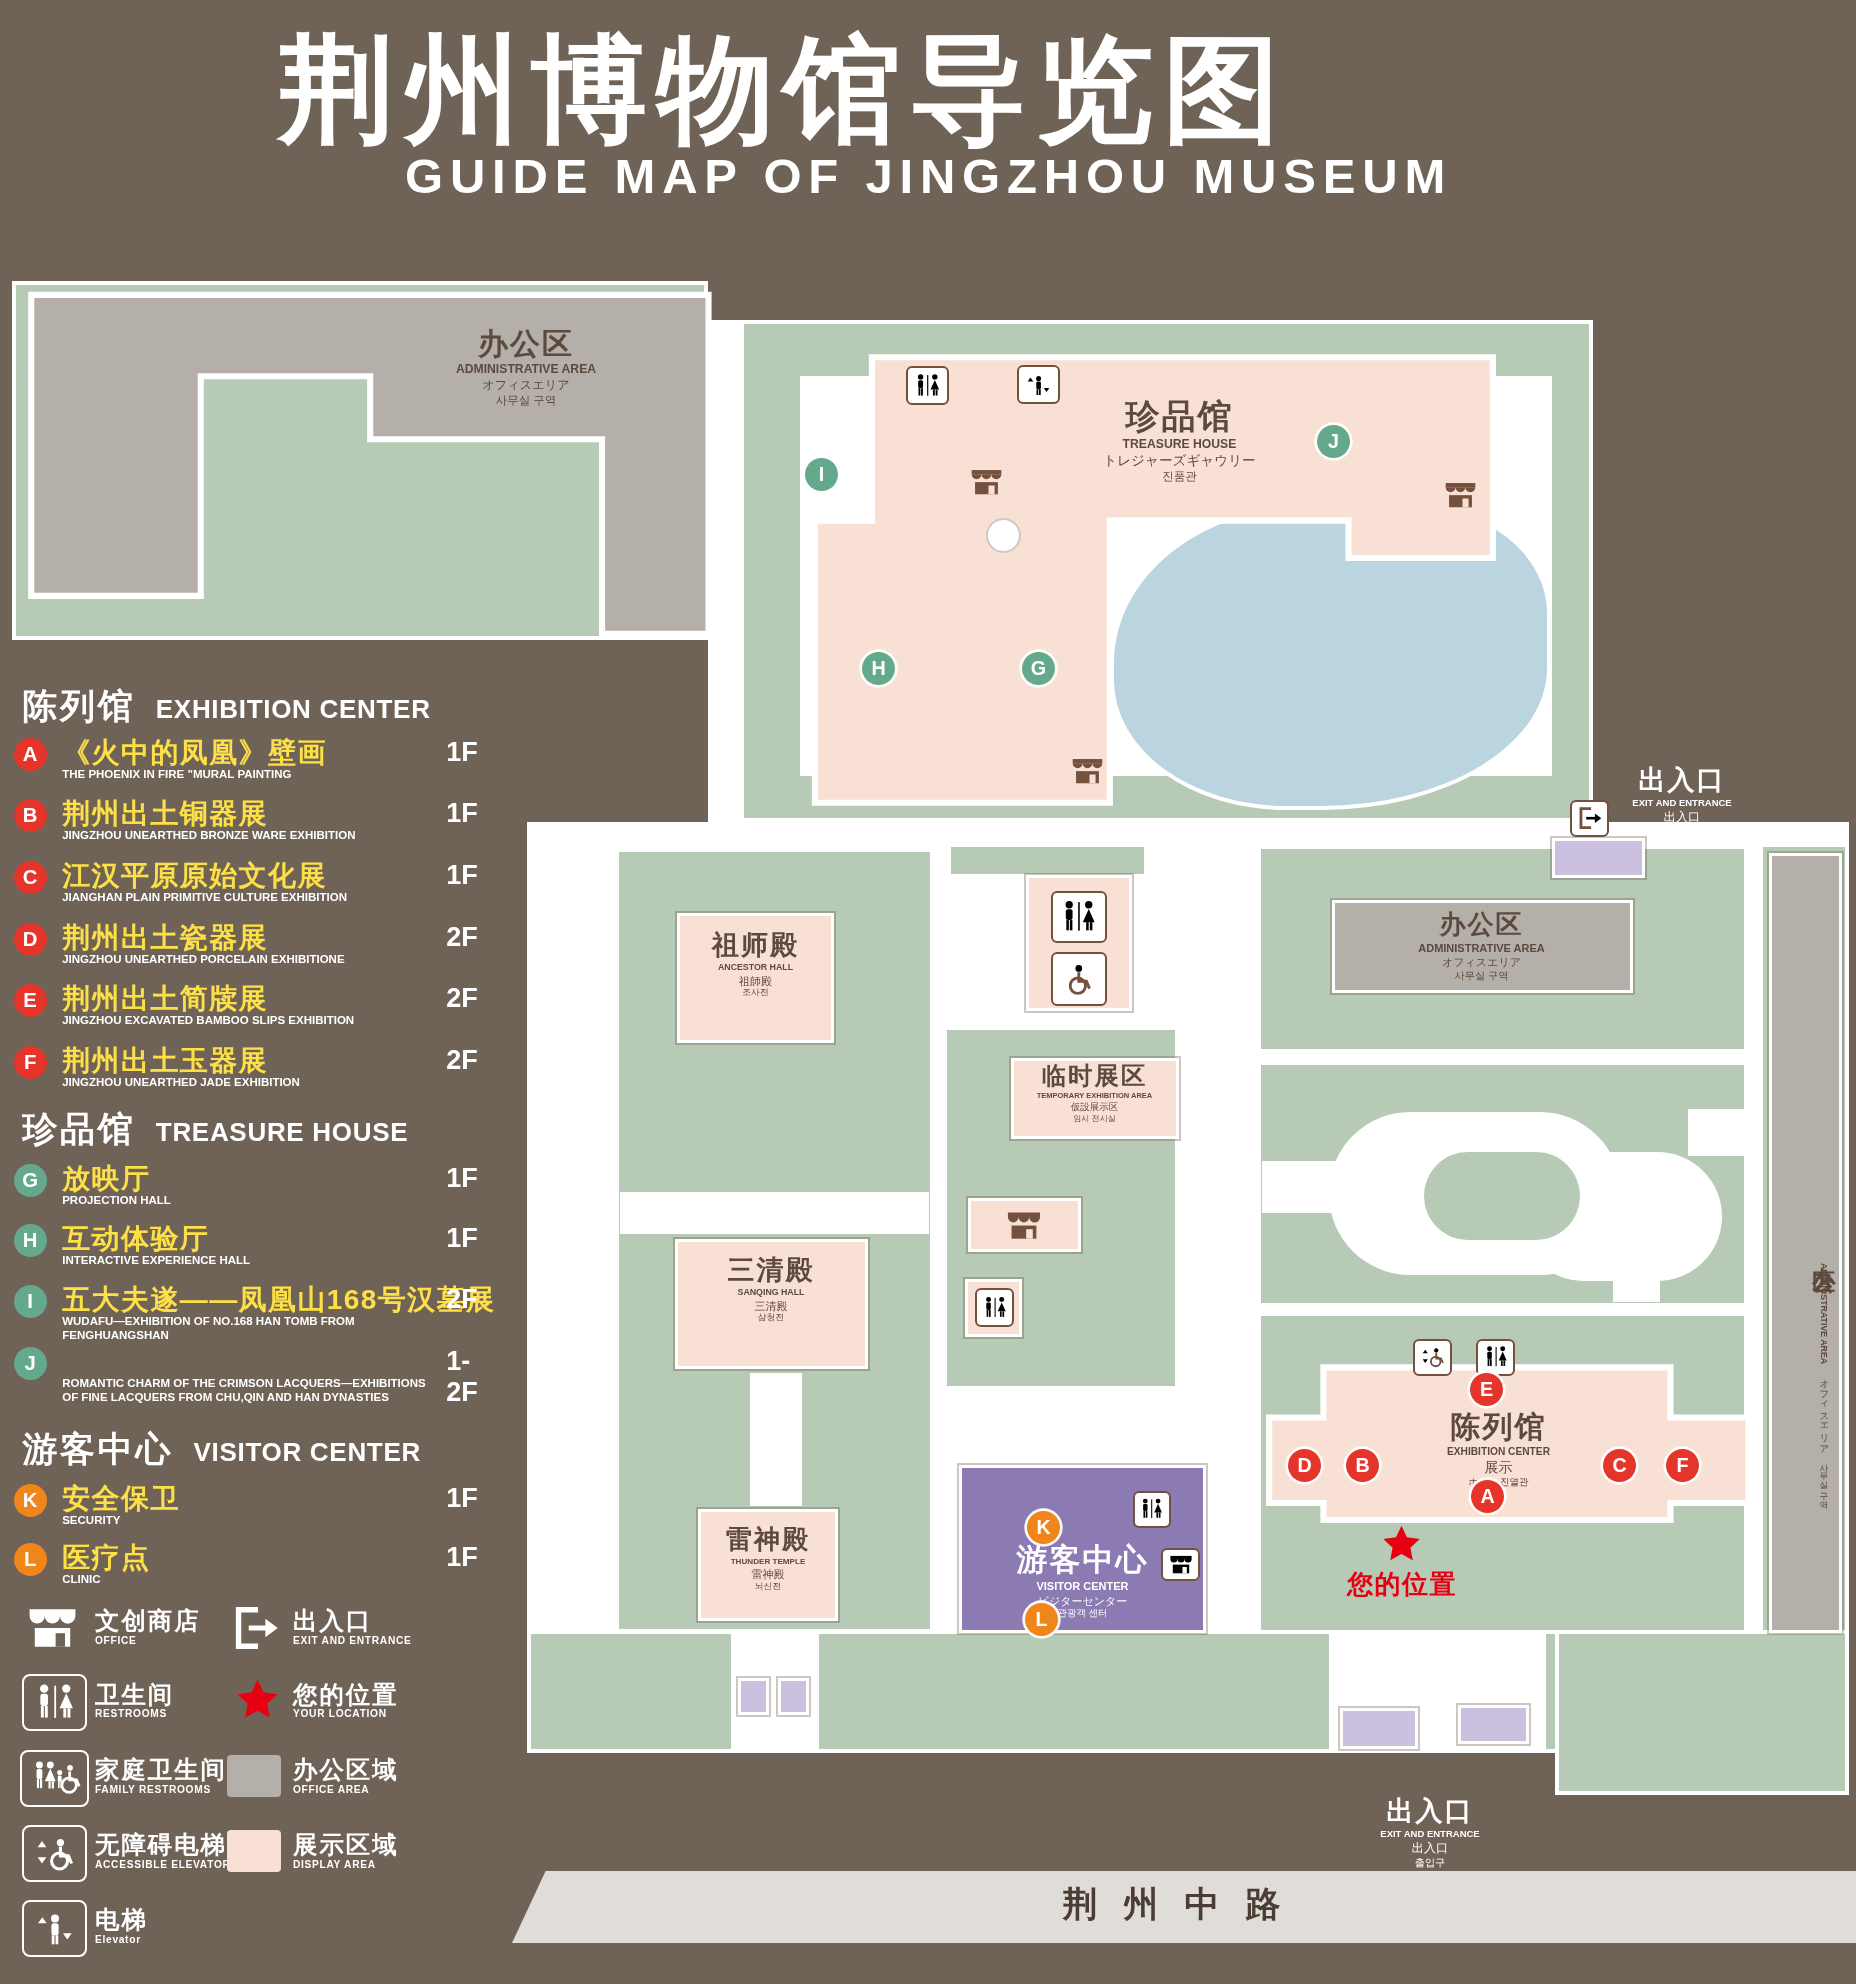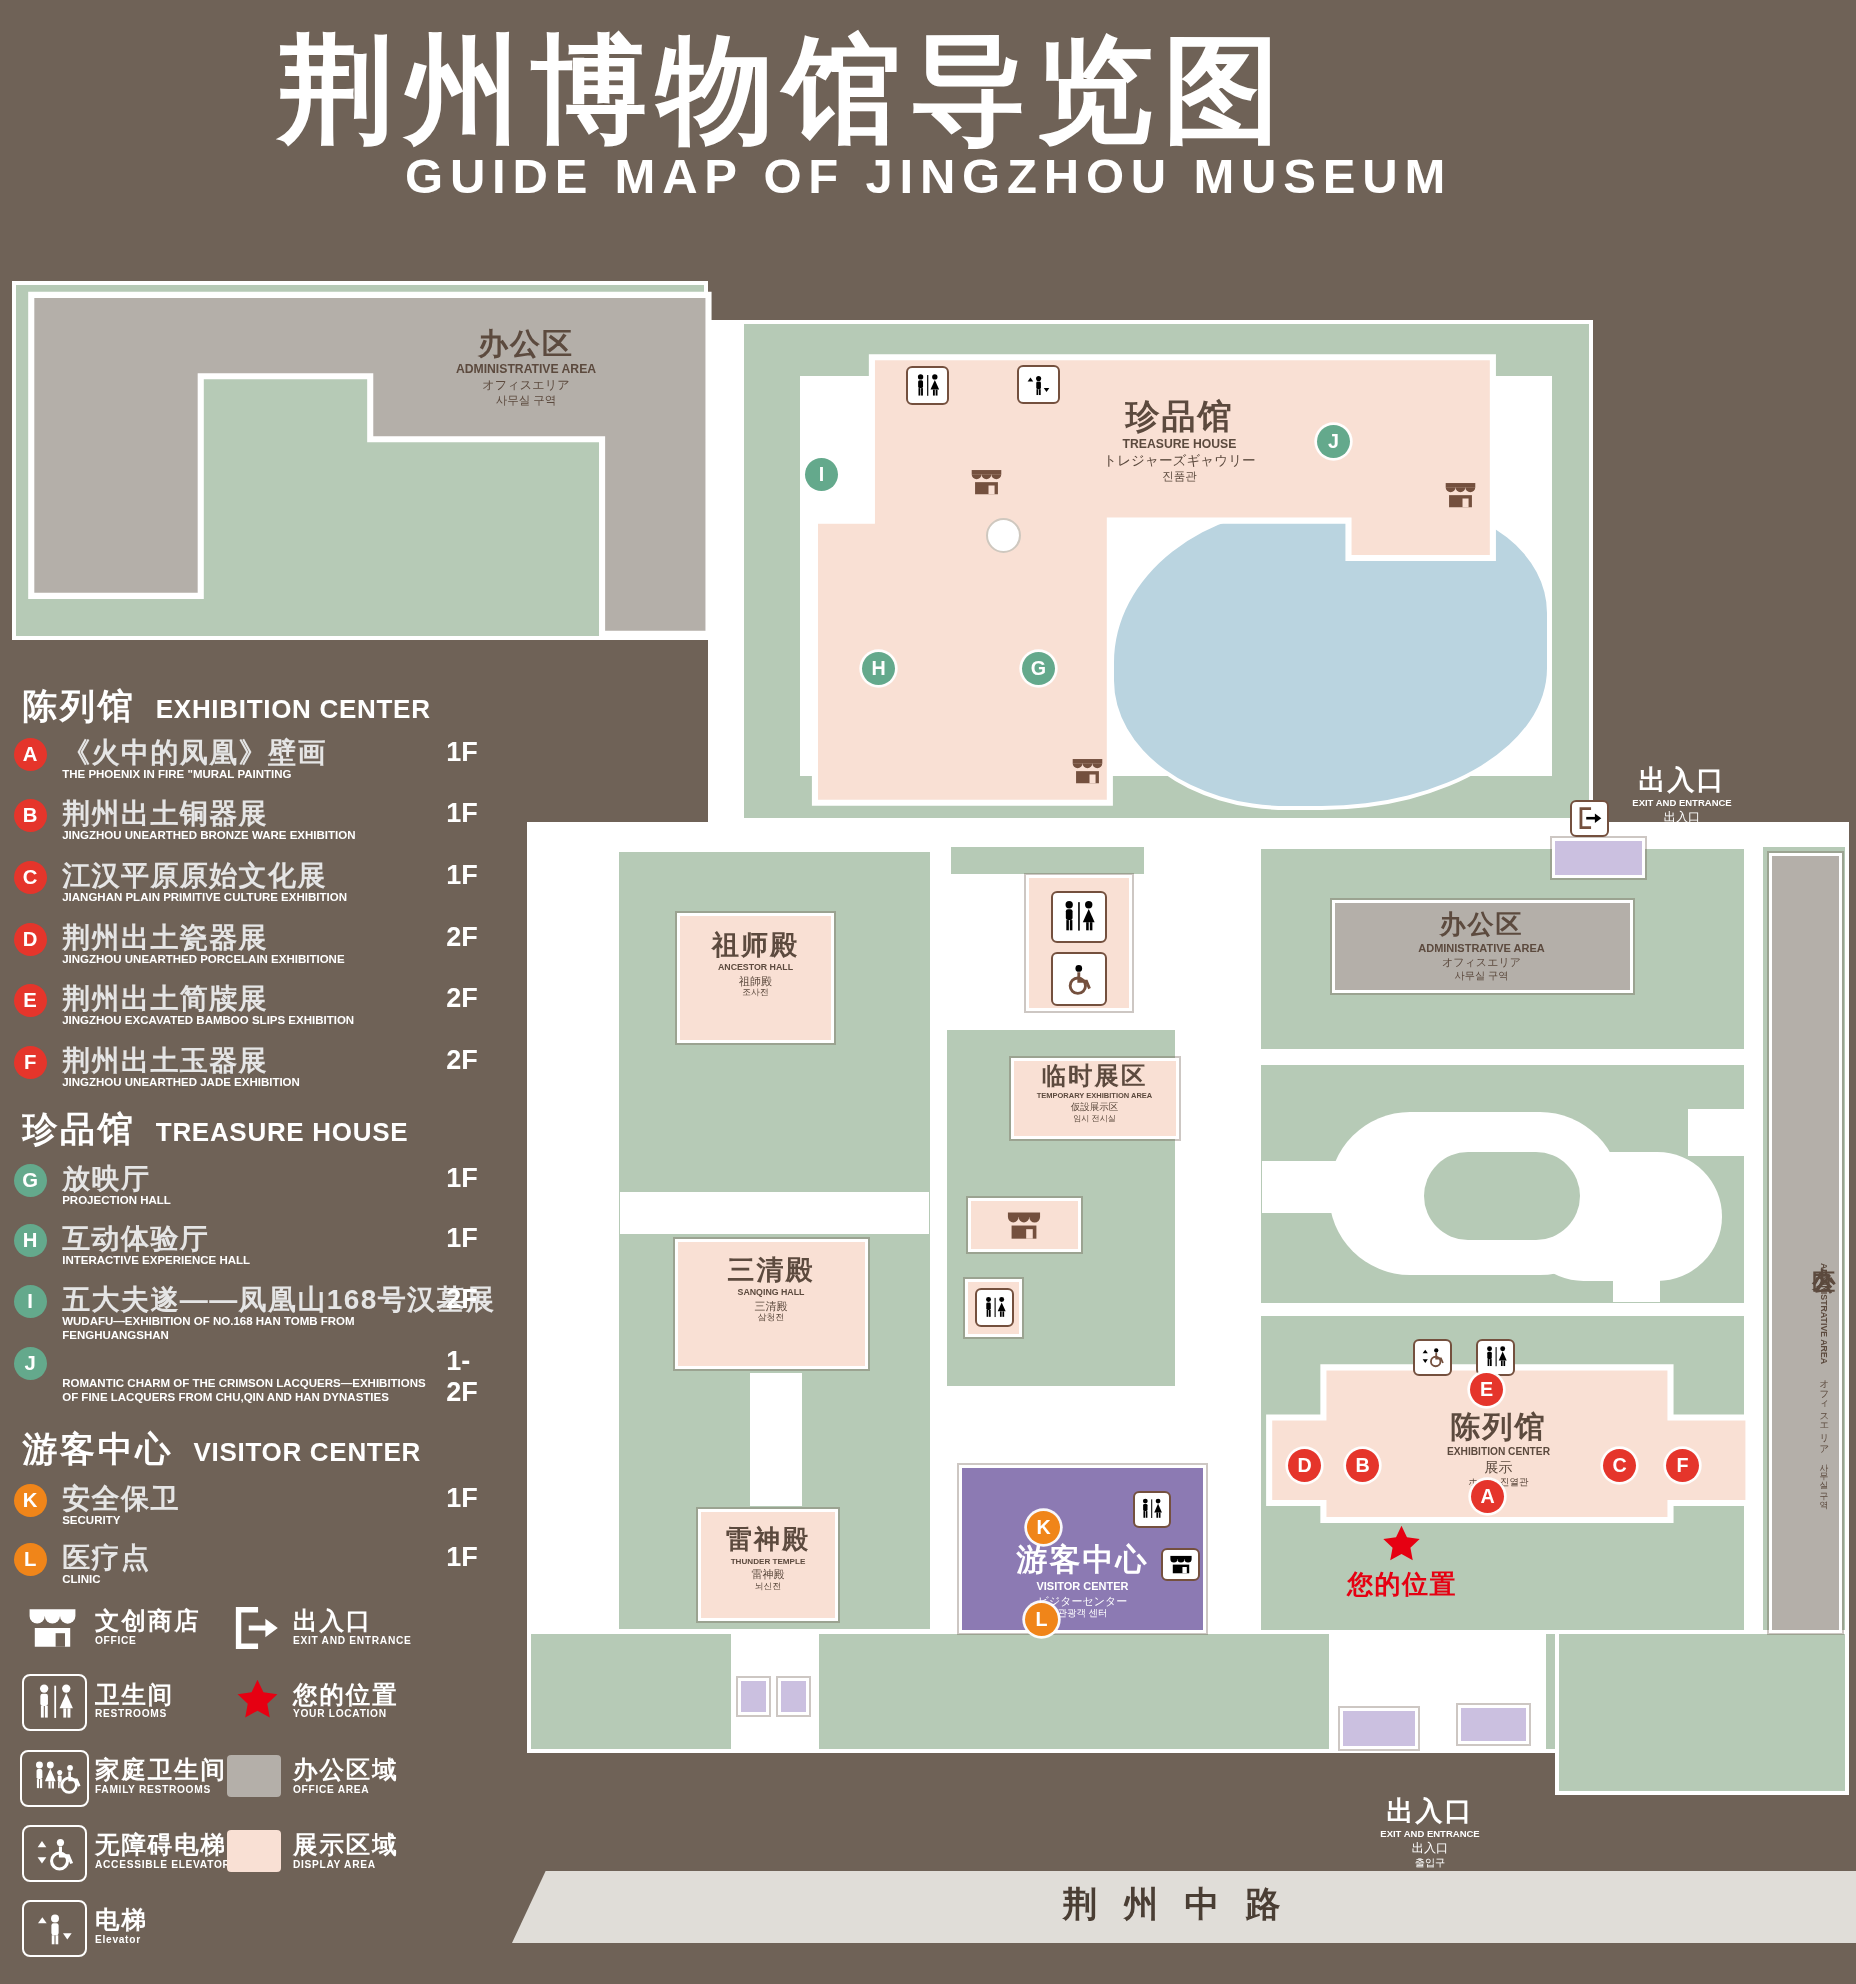--- a/index.html
+++ b/index.html
@@ -41,21 +41,21 @@
         display:flex;align-items:center;justify-content:center;}
   .tile svg{width:80%;height:80%;}
   .glyph-brown{color:var(--icon-brown);--door:var(--display-pink);}
   .door{fill:var(--door,#fff);}
   
   .lg-header{position:absolute;left:22.4px;color:#fff;display:flex;align-items:baseline;}
   .lg-header .zh{font-size:35px;font-weight:900;letter-spacing:2.7px;}
   .lg-header .en{font-size:26px;font-weight:800;margin-left:20.3px;letter-spacing:0.7px;}
   .lg-item{position:absolute;left:12.2px;width:478px;height:62px;}
   .lg-item .marker{position:absolute;left:1.4px;top:4.1px;width:33px;height:33px;font-size:20.3px;}
-  .lg-zh{position:absolute;left:50px;top:0;font-size:28px;color:#e5e5e5;font-weight:700;letter-spacing:1.4px;white-space:nowrap;}
+  .lg-zh{position:absolute;left:50px;top:0;font-size:28px;color:#fde047;font-weight:700;letter-spacing:1.4px;white-space:nowrap;}
   .lg-en{position:absolute;left:50px;top:34px;font-size:11.5px;color:#fff;font-weight:600;width:380px;line-height:1.18;}
   .lg-floor{position:absolute;left:434px;top:2.7px;font-size:27px;color:#fff;font-weight:700;}
   .sym-icon{position:absolute;color:#fff;display:flex;align-items:center;justify-content:center;--door:var(--background);}
   .lg-frame{border:2.7px solid #fff;border-radius:8.1px;display:flex;align-items:center;justify-content:center;color:#fff;}
   .lg-frame svg{width:82%;height:82%;}
   .sym-zh{position:absolute;font-size:24.4px;color:#fff;font-weight:800;letter-spacing:2px;white-space:nowrap;}
   .sym-en{position:absolute;font-size:10.2px;color:#fff;font-weight:700;letter-spacing:0.7px;white-space:nowrap;}
   .swatch{border-radius:4.1px;}
   .road{background:var(--road-gray);clip-path:polygon(2.5% 0,100% 0,100% 100%,0 100%);}
   .road-text{color:#4A3E34;font-weight:900;font-size:35px;letter-spacing:26px;text-align:center;line-height:68px;}

